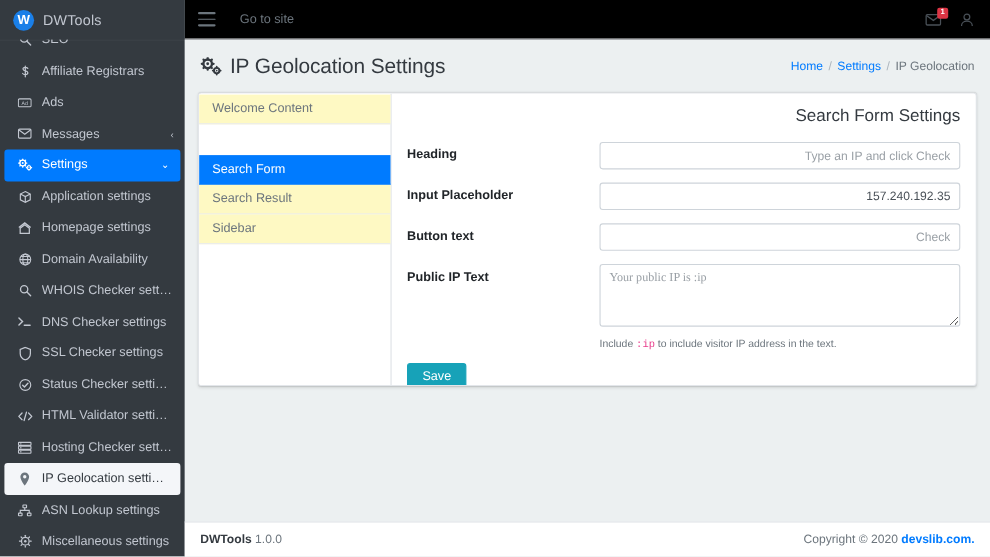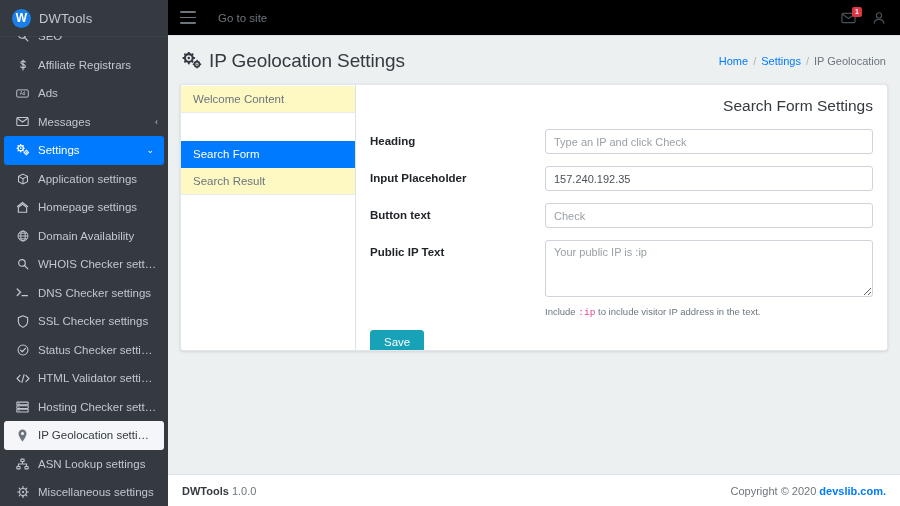--- a/index.html
+++ b/index.html
@@ -170,28 +170,29 @@
   }
   .form-field { flex: 1 1 auto; }
   .inp {
     width: 100%; height: 25px;
     border: 1px solid #ced4da; border-radius: 3px;
     padding: 0 8px;
     font-size: 11px; color: #495057;
     font-family: "Liberation Sans", sans-serif;
     background: #fff;
     outline: none;
+    text-align: right;
   }
   .inp::placeholder { color: #9aa0a6; }
   .txa {
     width: 100%; height: 57px;
     border: 1px solid #ced4da; border-radius: 3px;
     padding: 5px 8px;
     font-size: 11px; color: #495057;
-    font-family: Liberation Sans, sans-serif;
+    font-family: Liberation Serif, serif;
     resize: vertical; outline: none;
   }
   .txa::placeholder { color: #9aa0a6; }
   .help {
     font-size: 9.5px; color: #6c757d; margin-top: 5px;
   }
   .help code {
     font-family: "Liberation Mono", monospace;
     color: #e83e8c; font-size: 9.5px;
   }
@@ -502,20 +503,21 @@
       </div>
     </div>
 
     <div class="content">
       <div class="card">
 
         <div class="tabs">
           <div class="tab">Welcome Content</div>
           <div class="tab active">Search Form</div>
           <div class="tab">Search Result</div>
+          <div class="tab">Sidebar</div>
         </div>
 
         <div class="formpanel">
           <div class="form-title">Search Form Settings</div>
 
           <div class="form-row">
             <div class="form-label">Heading</div>
             <div class="form-field">
               <input class="inp" type="text" placeholder="Type an IP and click Check" value="" style="">
             </div>

